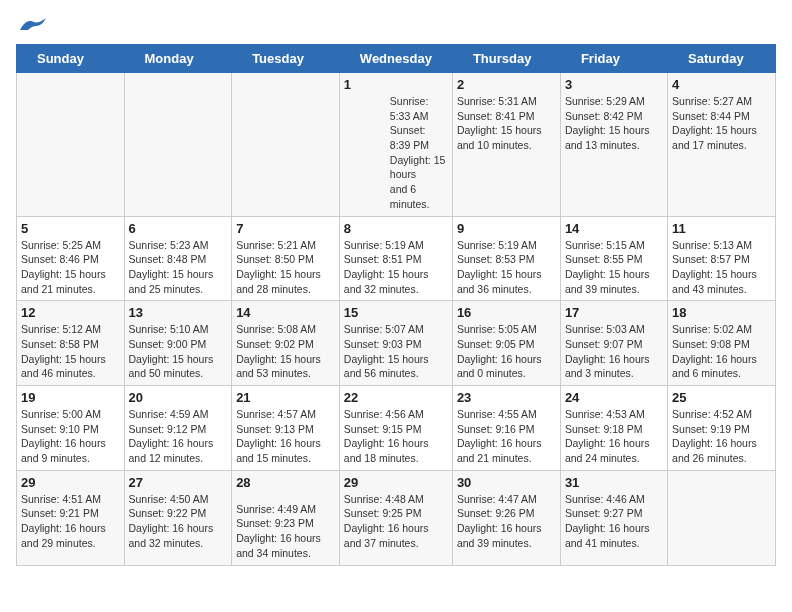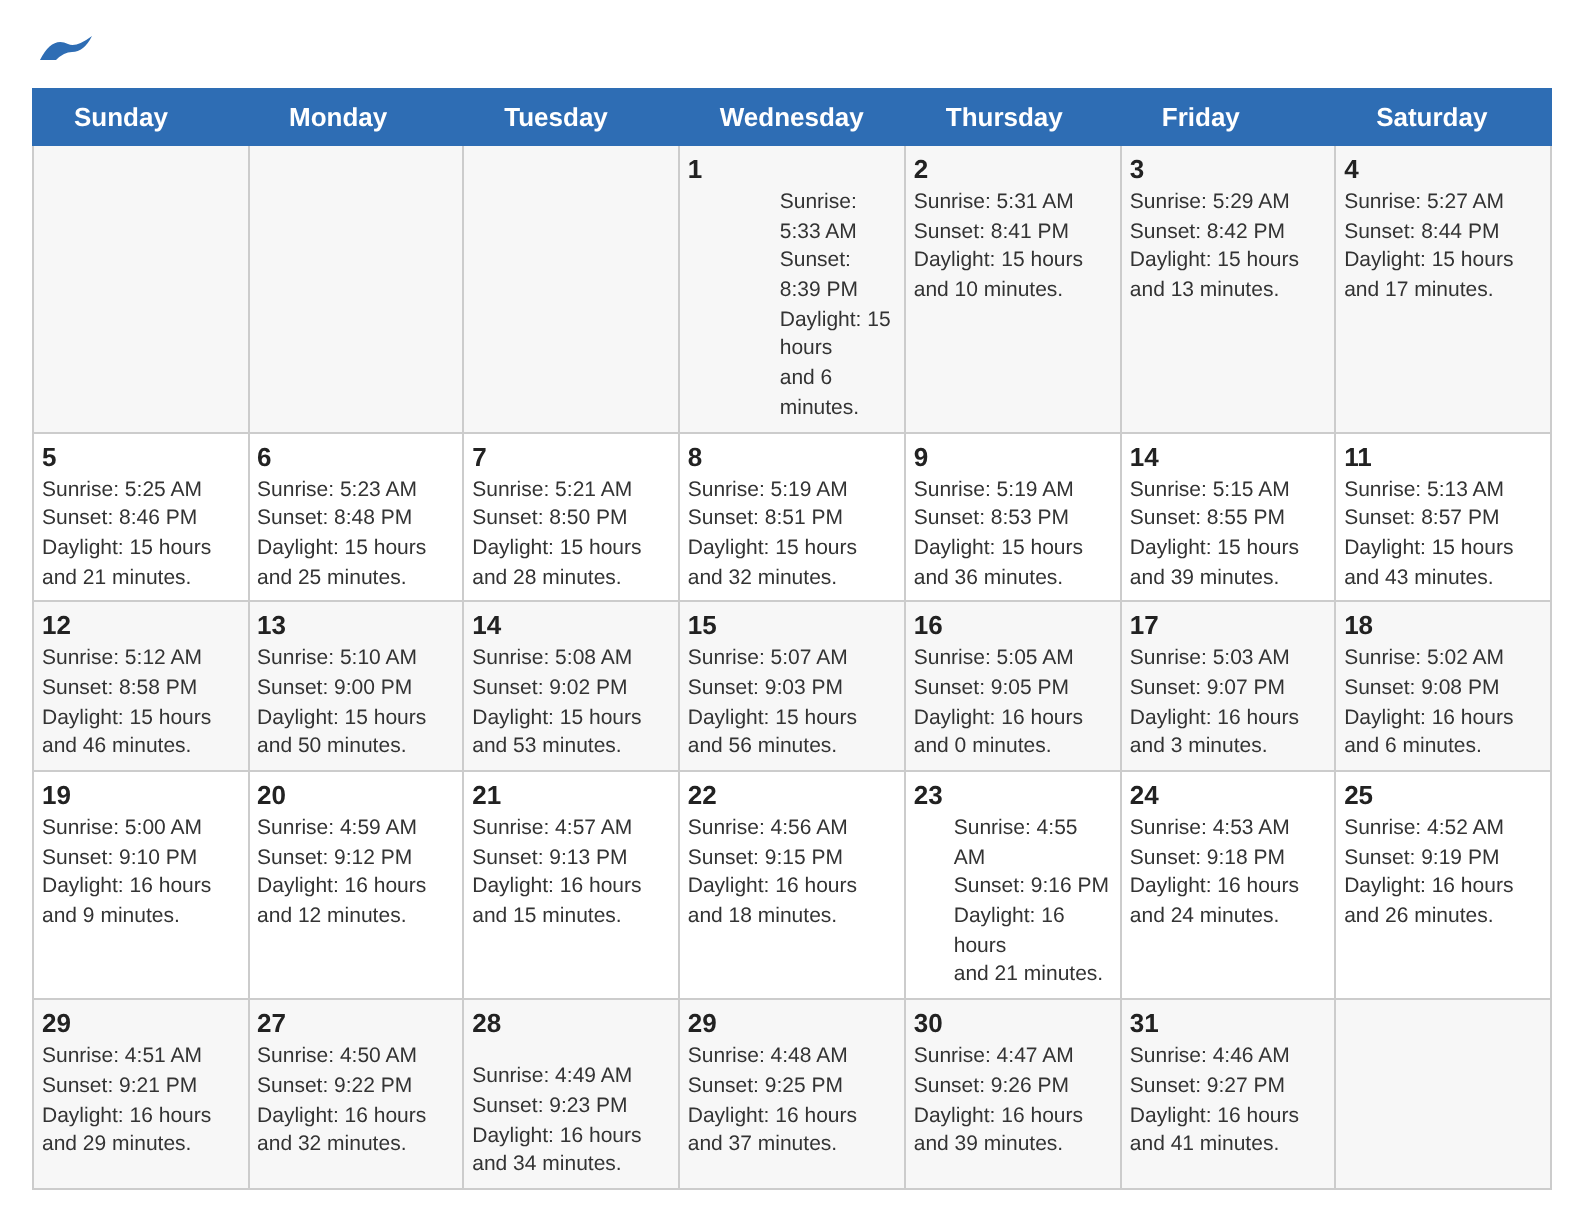--- a/index.html
+++ b/index.html
@@ -287,21 +287,21 @@
         </td>
         <td>
           <span class="day-number">22</span>
           <div class="day-info" style="white-space: pre-line;">Sunrise: 4:56 AM
 Sunset: 9:15 PM
 Daylight: 16 hours
 and 18 minutes.</div>
         </td>
         <td>
           <span class="day-number">23</span>
-          <div class="day-info" style="white-space: pre-line; margin-left: 20px;">Sunrise: 4:55 AM
+          <div class="day-info" style="white-space: pre-line;">Sunrise: 4:55 AM
 Sunset: 9:16 PM
 Daylight: 16 hours
 and 21 minutes.</div>
         </td>
         <td>
           <span class="day-number">24</span>
           <div class="day-info" style="white-space: pre-line;">Sunrise: 4:53 AM
 Sunset: 9:18 PM
 Daylight: 16 hours
 and 24 minutes.</div>

